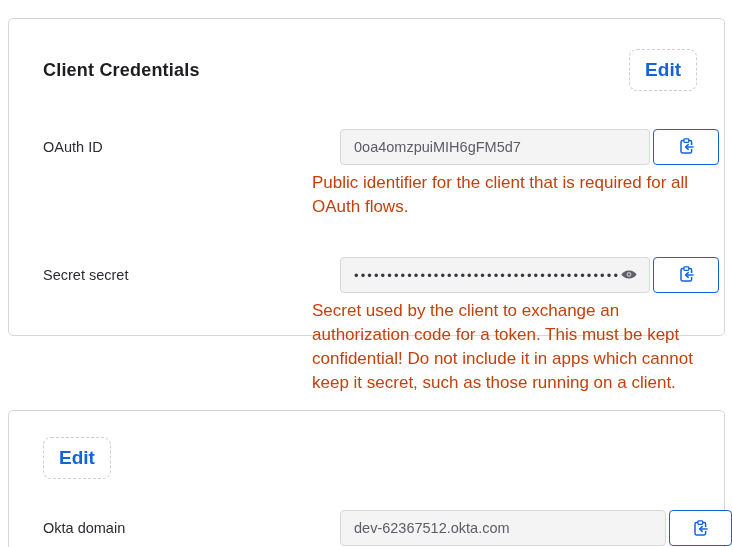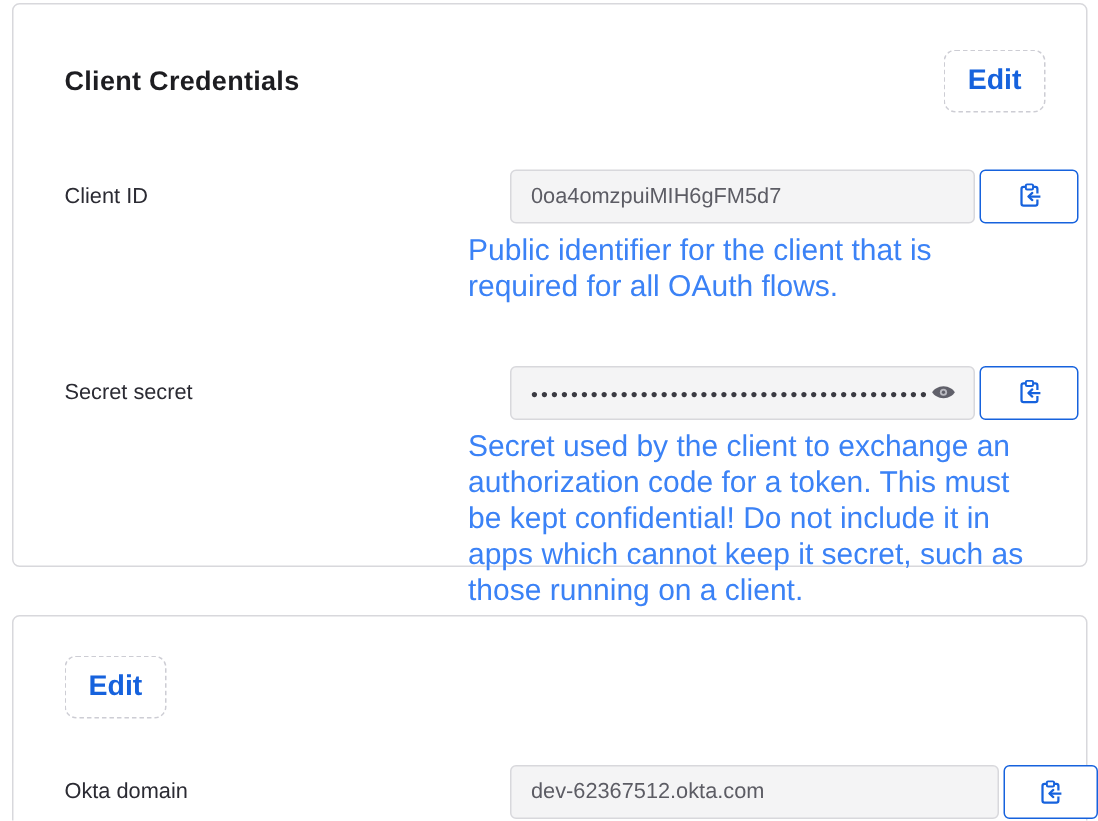--- a/index.html
+++ b/index.html
@@ -13,21 +13,21 @@
     color: #1d1d21;
   }
   .card {
     position: absolute;
     left: 8px;
     width: 717px;
     background: #ffffff;
     border: 1px solid #d8d8dc;
     border-radius: 5px;
   }
-  #card-credentials { top: 2px; height: 376px; }
+  #card-credentials { top: 18px; height: 318px; }
   #card-general { top: 410px; height: 240px; }
 
   .card-header {
     display: flex;
     justify-content: space-between;
     align-items: center;
     padding-top: 26px;
     padding-left: 34px;
   }
   #card-credentials .card-header { padding-right: 27px; }
@@ -112,23 +112,23 @@
     justify-content: center;
     cursor: pointer;
     padding: 0;
   }
   .copy-btn.w1 { width: 66px; }
   .copy-btn.w2 { width: 63px; }
 
   .help {
     margin-top: 6px;
     width: 384px;
-    font-size: 20px;
+    font-size: 17px;
     line-height: 24px;
-    color: #3b82f6;
+    color: #c2410c;
   }
 
   .mt-row1 { margin-top: 33px; }
   .mt-row2 { margin-top: 21px; }
   .mt-row3 { margin-top: 31px; }
 </style>
 </head>
 <body>
 
 <svg width="0" height="0" style="position:absolute">
@@ -151,21 +151,21 @@
 <section class="card" id="card-credentials">
 
   <div class="card-header">
     <h2 class="section-title">Client Credentials</h2>
     <span class="edit-ring">
       <a class="edit-link">Edit</a>
     </span>
   </div>
 
   <div class="row mt-row1">
-    <div class="row-label">Client ID</div>
+    <div class="row-label">OAuth ID</div>
     <div class="row-content">
       <div class="field-group">
         <div class="textfield tf-id">
           <span>0oa4omzpuiMIH6gFM5d7</span>
         </div>
         <button class="copy-btn w1">
           <span style="display:flex">
             <svg width="17" height="17" viewBox="0 0 17 17">
                 <use href="#icon-clipboard-copy"></use>
               </svg>

